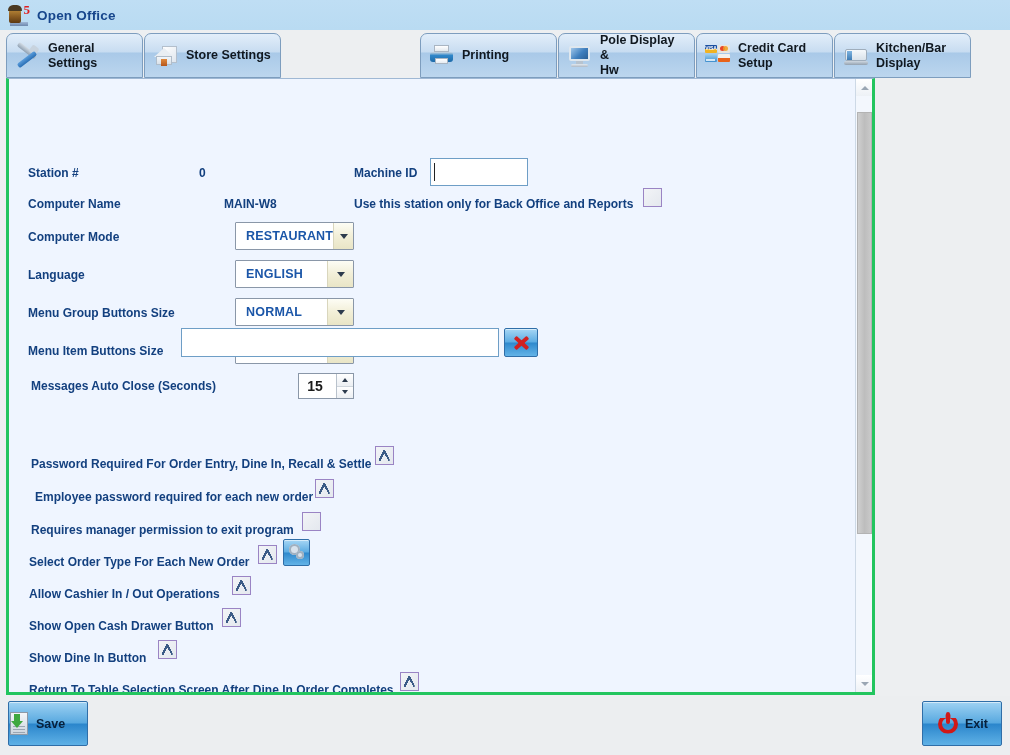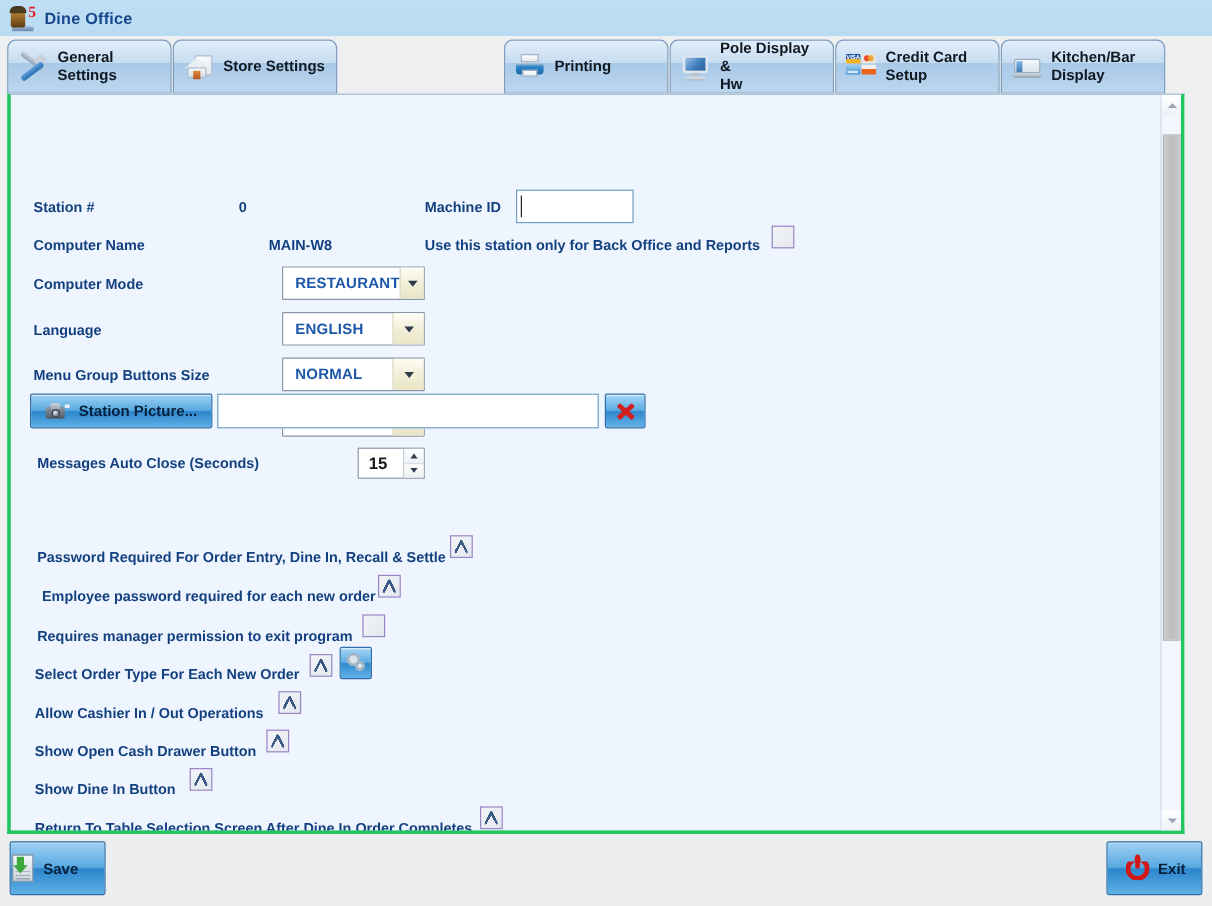--- a/index.html
+++ b/index.html
@@ -151,21 +151,21 @@
     background:linear-gradient(to bottom,#f5f8fb,#d9e2ea);
     border:1px solid #9fadbb; border-radius:2px;}
   .ic-kds .scr:before{content:"";position:absolute;left:1px;top:1px;width:5px;height:9px;
     background:linear-gradient(to bottom,#7fb4e0,#3f7cb4);}
   .ic-kds .base {
     position:absolute; left:1px; top:17px; width:24px; height:4px;
     background:linear-gradient(to bottom,#cfd8e1,#93a1af); border-radius:2px;}
 
   
   .panel {
-    position: absolute; left: 6px; top: 78px; width: 981px; height: 617px;
+    position: absolute; left: 6px; top: 78px; width: 869px; height: 617px;
     background: #eff5ff;
     border: 3px solid #22c55e;
     border-top: 1px solid #9fb8d4;
   }
   .panel-inner {
     position: relative; width: 100%; height: 100%;
     overflow: hidden;
   }
 
   .lbl {
@@ -360,21 +360,21 @@
 
 <div id="app">
 
   <div class="titlebar">
     <div class="app-icon">
       <div class="base"></div>
         <div class="fig"></div>
         <div class="hat"></div>
         <div class="five">5</div>
     </div>
-    <div class="title-text">Dine Office</div>
+    <div class="title-text">Open Office</div>
   </div>
 
   <div class="tabstrip">
 
     <div class="tab" style="left:6px; width:137px;">
       <span class="tabicon ic-tools">
         <i class="screw"></i>
           <i class="head"></i>
           <i class="wrench"></i>
       </span>
@@ -488,29 +488,20 @@
         <span class="sbtns">
           <span class="up">
               <i></i>
             </span>
           <span class="dn">
               <i></i>
             </span>
         </span>
       </div>
 
-      <div class="bbtn" style="left:16px; top:248px; width:152px; height:29px; top:249px;">
-        <span class="camicon">
-          <i class="b1"></i>
-            <i class="b2"></i>
-            <i class="lens"></i>
-            <i class="fl"></i>
-        </span>
-        <span>Station Picture...</span>
-      </div>
 
       <div class="tinput" style="left:172px; top:249px; width:318px; height:29px;"></div>
 
       <div class="delbtn" style="left:495px; top:249px; width:34px; height:29px;">
         <span class="xmark"></span>
       </div>
 
       <div class="lbl" style="left:22px; top:378px;">Password Required For Order Entry, Dine In, Recall &amp; Settle</div>
       <div class="cbx checked" style="left:366px; top:367px;"></div>
 

